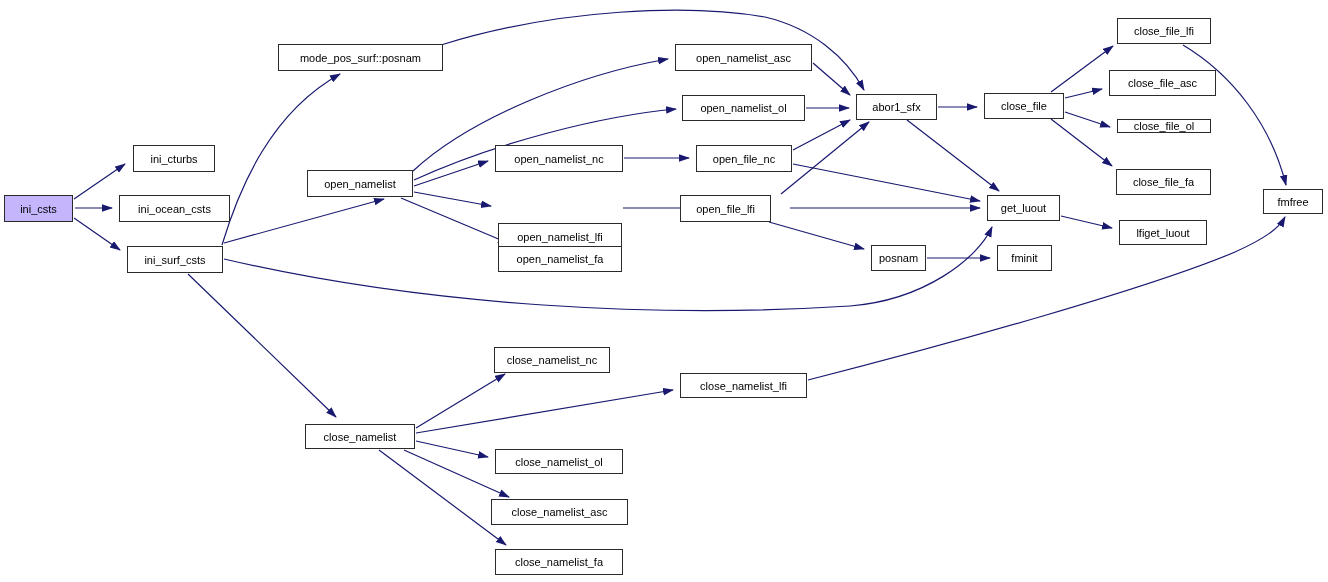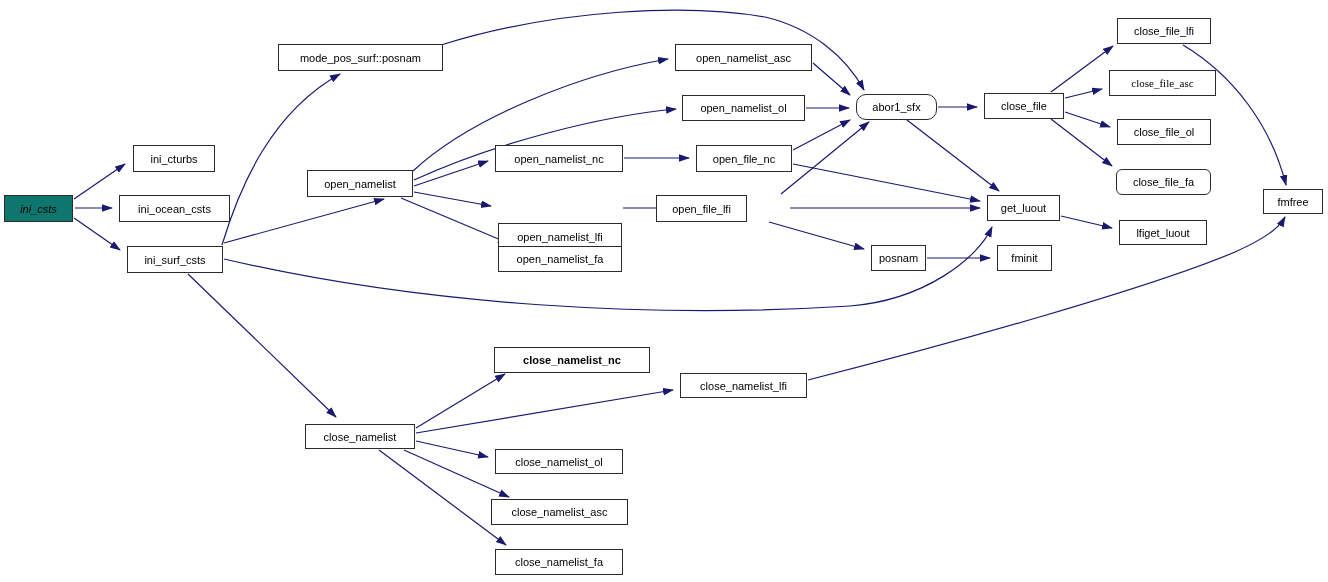--- a/index.html
+++ b/index.html
@@ -15,21 +15,21 @@
     color:#000000;
     font-size:11px;
     text-align:center;
     display:flex;
     align-items:center;
     justify-content:center;
     white-space:nowrap;
     cursor:pointer;
     outline:1px solid transparent;
   }
-  .node.root{background:#0f766e;font-style:italic;}
+  .node.root{background:#c4b5fd;}
 </style>
 </head>
 <body>
 
 <div id="graph">
   <svg id="edges" width="1328" height="582" viewBox="0 0 1328 582" xmlns="http://www.w3.org/2000/svg">
     <defs>
       <marker id="arrow" markerUnits="userSpaceOnUse" markerWidth="12" markerHeight="9" refX="10" refY="3.8" orient="auto">
         <path d="M0,0 L11,3.8 L0,7.6 z" fill="#191970"></path>
       </marker>
@@ -79,33 +79,33 @@
       <div class="node" style="left: 133px; top: 145px; width: 82px; height: 27px;">ini_cturbs</div>
       <div class="node" style="left: 119px; top: 195px; width: 111px; height: 27px;">ini_ocean_csts</div>
       <div class="node" style="left: 127px; top: 246px; width: 96px; height: 27px;">ini_surf_csts</div>
       <div class="node" style="left: 278px; top: 44px; width: 165px; height: 27px;">mode_pos_surf::posnam</div>
       <div class="node" style="left: 307px; top: 170px; width: 106px; height: 27px;">open_namelist</div>
       <div class="node" style="left: 675px; top: 44px; width: 137px; height: 27px;">open_namelist_asc</div>
       <div class="node" style="left: 682px; top: 95px; width: 123px; height: 26px;">open_namelist_ol</div>
       <div class="node" style="left: 495px; top: 145px; width: 128px; height: 27px;">open_namelist_nc</div>
       <div class="node" style="left: 696px; top: 145px; width: 96px; height: 27px;">open_file_nc</div>
       <div class="node" style="left: 498px; top: 195px; width: 124px; height: 27px; margin-top: 28px;">open_namelist_lfi</div>
-      <div class="node" style="left: 656px; top: 195px; width: 91px; height: 27px;">open_file_lfi</div>
+      <div class="node" style="left: 680px; top: 195px; width: 91px; height: 27px;">open_file_lfi</div>
       <div class="node" style="left: 498px; top: 246px; width: 124px; height: 26px;">open_namelist_fa</div>
-      <div class="node" style="left: 856px; top: 94px; width: 81px; height: 26px; border-radius: 10px;">abor1_sfx</div>
+      <div class="node" style="left: 856px; top: 94px; width: 81px; height: 26px;">abor1_sfx</div>
       <div class="node" style="left: 984px; top: 93px; width: 80px; height: 26px;">close_file</div>
       <div class="node" style="left: 987px; top: 195px; width: 73px; height: 26px;">get_luout</div>
       <div class="node" style="left: 871px; top: 245px; width: 55px; height: 26px;">posnam</div>
       <div class="node" style="left: 997px; top: 245px; width: 55px; height: 26px;">fminit</div>
       <div class="node" style="left: 1117px; top: 18px; width: 94px; height: 26px;">close_file_lfi</div>
-      <div class="node" style="left: 1109px; top: 70px; width: 107px; height: 26px; font-family: Liberation Serif, serif;">close_file_asc</div>
-      <div class="node" style="left: 1117px; top: 119px; width: 94px; height: 26px;">close_file_ol</div>
-      <div class="node" style="left: 1116px; top: 169px; width: 95px; height: 26px; border-radius: 6px;">close_file_fa</div>
+      <div class="node" style="left: 1109px; top: 70px; width: 107px; height: 26px;">close_file_asc</div>
+      <div class="node" style="left: 1117px; top: 119px; width: 94px; height: 14px;">close_file_ol</div>
+      <div class="node" style="left: 1116px; top: 169px; width: 95px; height: 26px;">close_file_fa</div>
       <div class="node" style="left: 1263px; top: 189px; width: 60px; height: 25px;">fmfree</div>
       <div class="node" style="left: 1119px; top: 220px; width: 88px; height: 25px;">lfiget_luout</div>
       <div class="node" style="left: 305px; top: 424px; width: 110px; height: 25px;">close_namelist</div>
-      <div class="node" style="left: 494px; top: 347px; width: 156px; height: 26px; font-weight: bold;">close_namelist_nc</div>
+      <div class="node" style="left: 494px; top: 347px; width: 116px; height: 26px;">close_namelist_nc</div>
       <div class="node" style="left: 680px; top: 373px; width: 127px; height: 25px;">close_namelist_lfi</div>
       <div class="node" style="left: 495px; top: 449px; width: 128px; height: 25px;">close_namelist_ol</div>
       <div class="node" style="left: 491px; top: 499px; width: 137px; height: 26px; text-align: center;">close_namelist_asc</div>
       <div class="node" style="left: 495px; top: 549px; width: 128px; height: 26px;">close_namelist_fa</div>
     </div>
 </div>
 
 </body></html>

